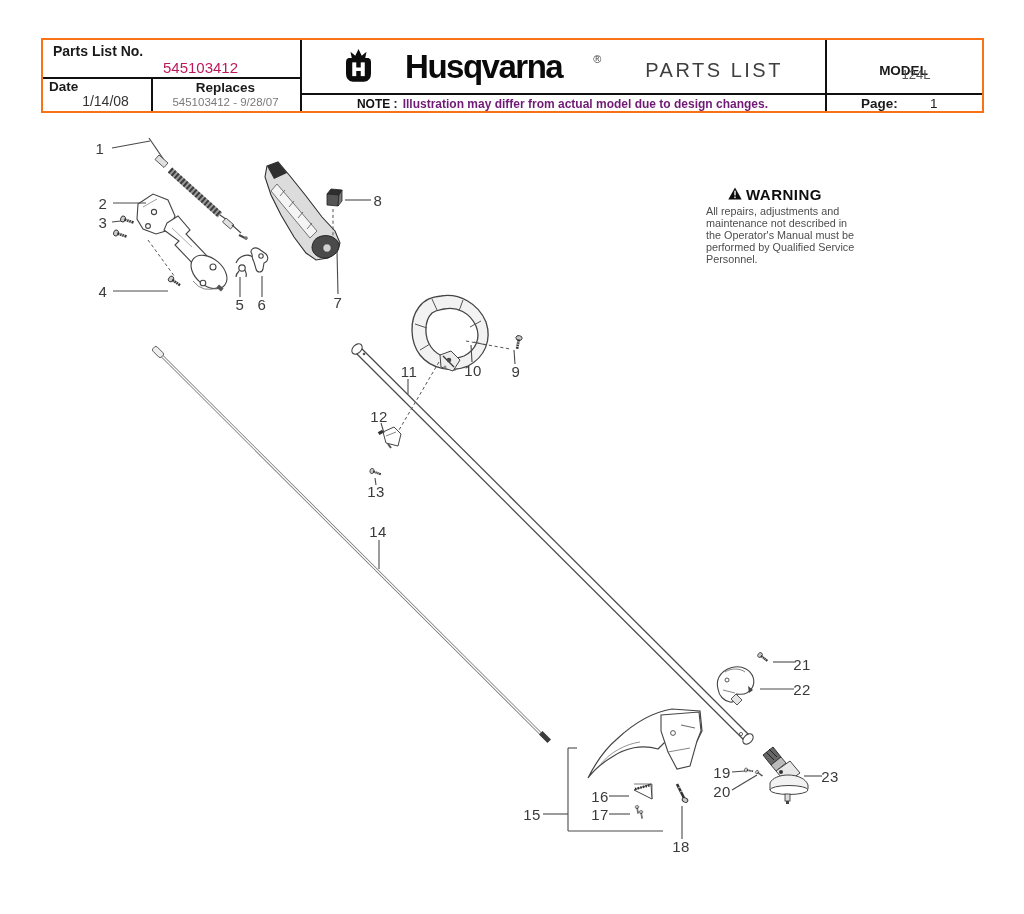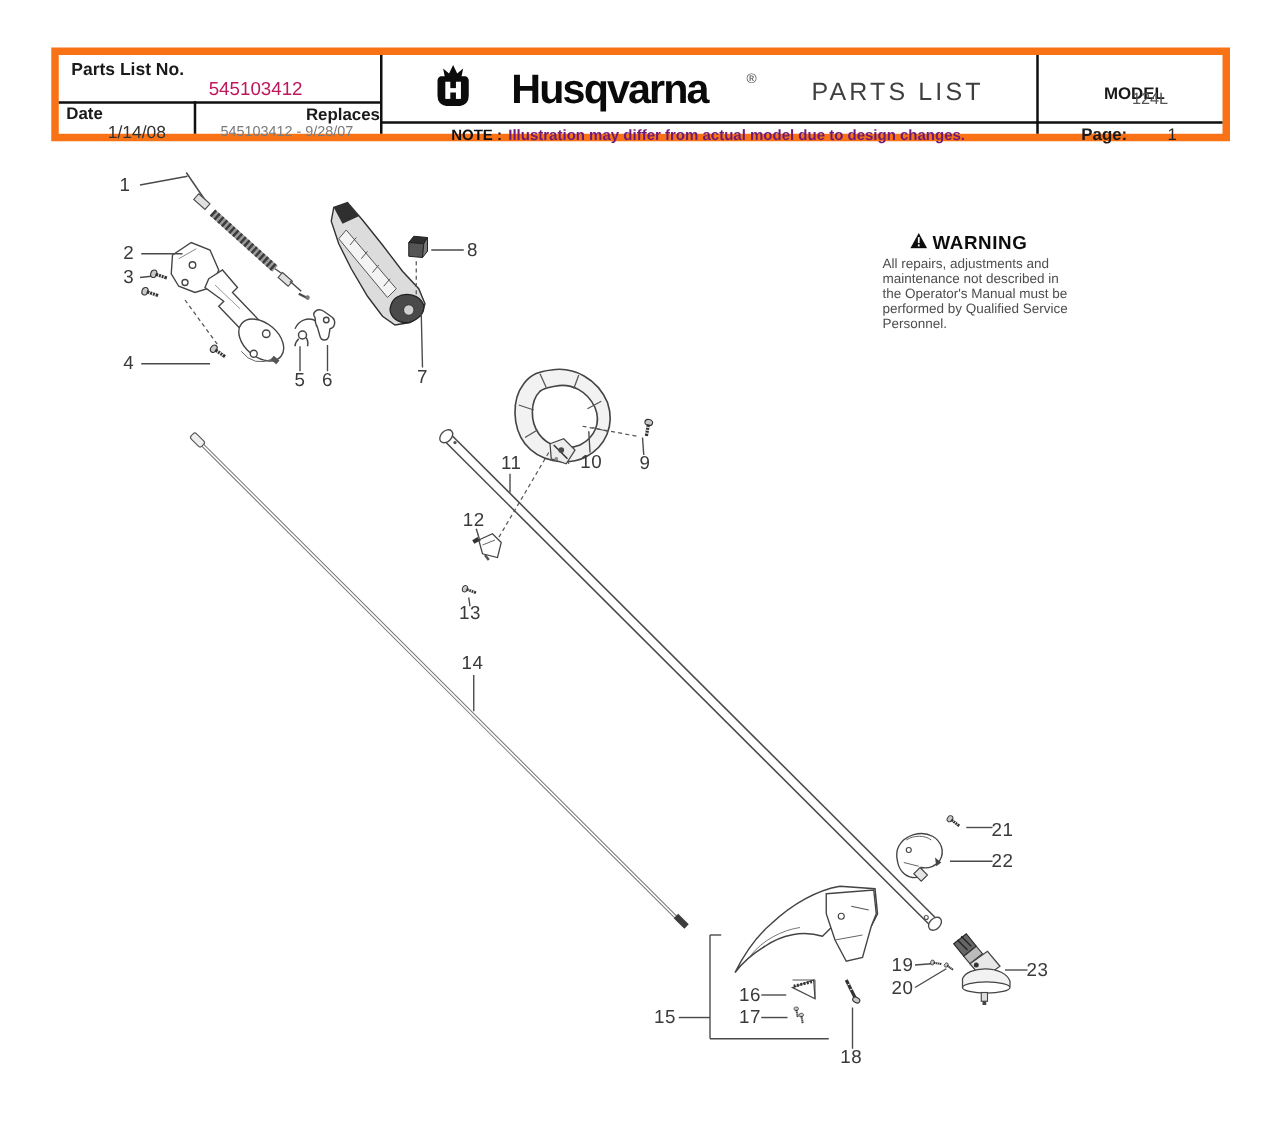--- a/index.html
+++ b/index.html
@@ -1,29 +1,29 @@
 <!DOCTYPE html>
 <html><head>
 <meta charset="utf-8">
 <style>
   html,body{margin:0;padding:0;background:#fff;}
   #page{position:relative;width:1024px;height:914px;background:#ffffff;overflow:hidden;
         font-family:"Liberation Sans",sans-serif;color:#1a1a1a;}
   
   .hdr-box{position:absolute;left:41px;top:38px;width:943px;height:75px;
-           border:6px solid #f97316;box-sizing:border-box;}
+           border:2px solid #f97316;box-sizing:border-box;}
   .vline,.hline{position:absolute;background:#101010;}
   .vline{width:2px;top:0;bottom:0;}
   .hline{height:2px;}
   .cell{position:absolute;white-space:nowrap;}
   .plno-label{left:10px;top:3px;font-size:14px;font-weight:bold;}
   .plno-value{left:60px;top:19px;width:195px;text-align:center;font-size:15px;color:#be185d;}
   .date-label{left:6px;top:39px;font-size:13.5px;font-weight:bold;text-align:right;}
   .date-value{left:20px;top:53px;width:85px;text-align:center;font-size:14px;color:#333;}
-  .repl-label{left:108px;top:40px;width:149px;text-align:right;font-size:13.5px;font-weight:bold;}
+  .repl-label{left:108px;top:40px;width:149px;text-align:center;font-size:13.5px;font-weight:bold;}
   .repl-value{left:108px;top:56px;width:149px;text-align:center;font-size:11.5px;color:#7a7a7a;}
   .logo-row{left:257px;top:2px;width:525px;height:50px;display:flex;align-items:center;justify-content:center;gap:28px;}
   .brand{font-size:33px;font-weight:bold;letter-spacing:-1.5px;color:#0a0a0a;margin-left:2px;}
   .regmark{font-size:11px;color:#444;margin:-16px 0 0 3px;}
   .doc-title{font-size:20px;color:#3f3f3f;letter-spacing:2.5px;margin-left:16px;margin-top:6px;}
   .note-row{left:257px;top:55px;width:525px;height:17px;display:flex;align-items:center;justify-content:center;gap:5px;font-size:12px;}
   .note-label{font-weight:bold;color:#111;}
   .note-text{color:#701a75;font-weight:bold;}
   .model-label{left:782px;top:23px;width:157px;text-align:center;font-size:13.5px;font-weight:bold;}
   .model-value{left:782px;top:27px;width:182px;text-align:center;font-size:13px;color:#555;}

